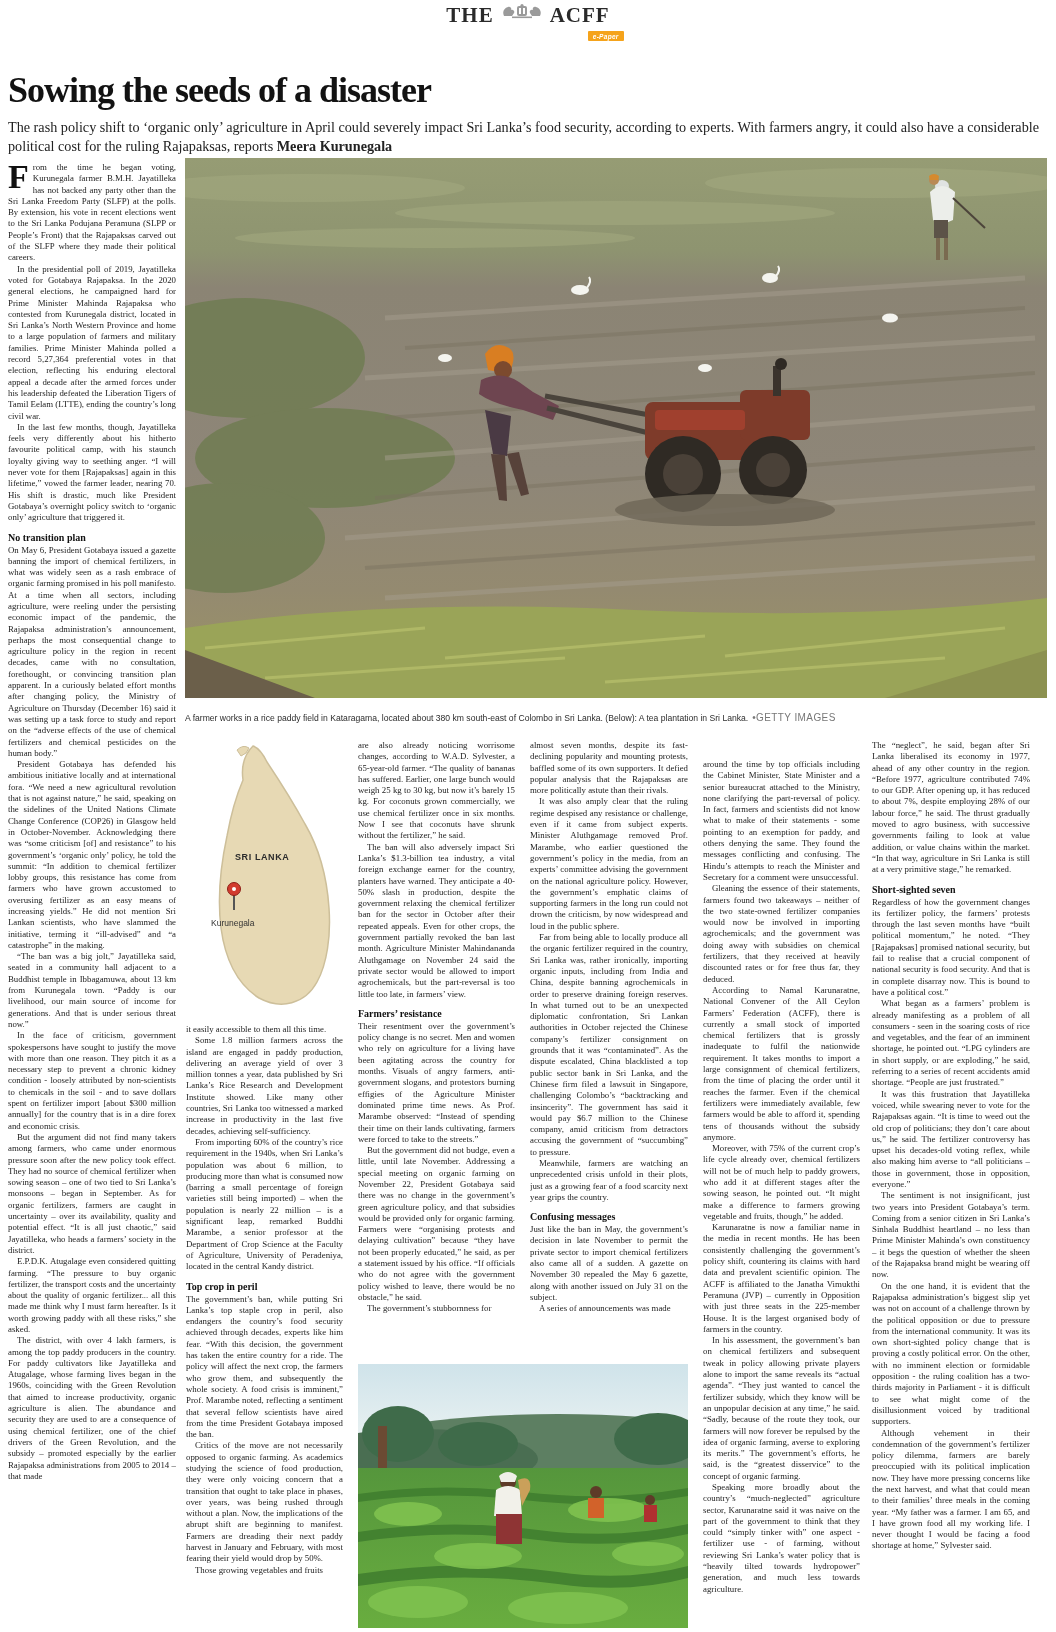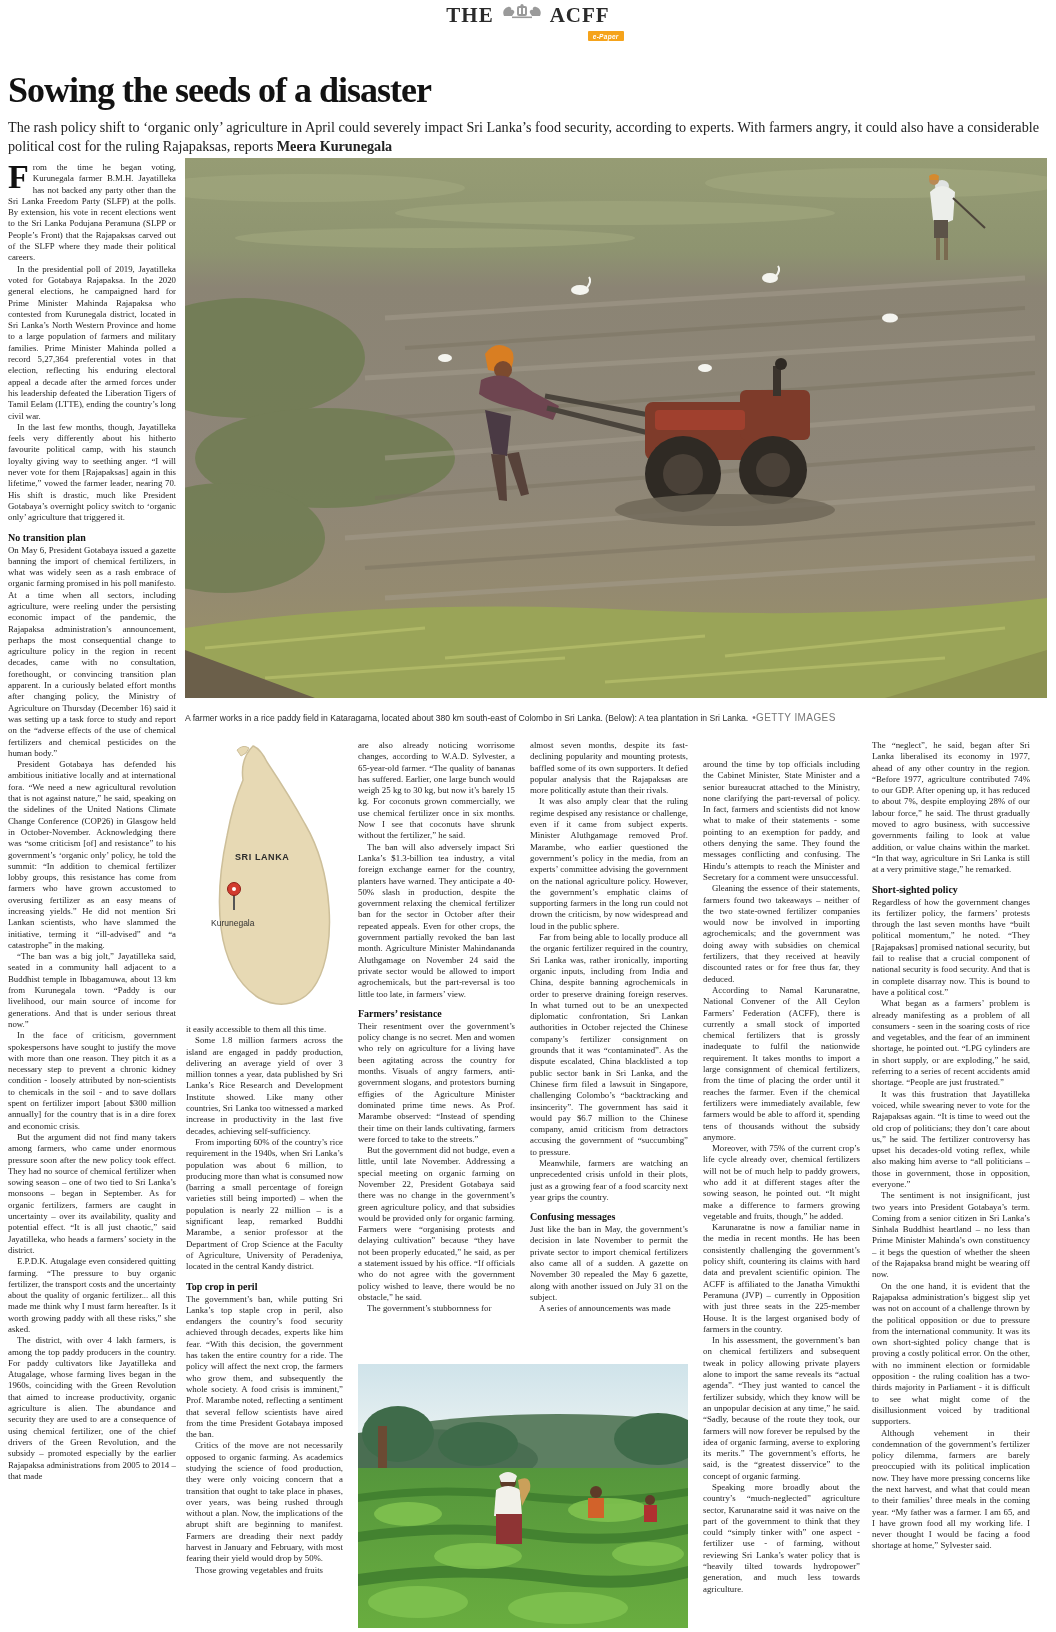--- a/index.html
+++ b/index.html
@@ -248,21 +248,21 @@
       <p class="para cont">around the time by top officials including the Cabinet Minister, State Minister and a senior bureaucrat attached to the Ministry, none clarifying the part-reversal of policy. In fact, farmers and scientists did not know what to make of their statements - some pointing to an exemption for paddy, and others denying the same. They found the messages conflicting and confusing. The Hindu’s attempts to reach the Minister and Secretary for a comment were unsuccessful.</p>
       <p class="para">Gleaning the essence of their statements, farmers found two takeaways – neither of the two state-owned fertilizer companies would now be involved in importing agrochemicals; and the government was doing away with subsidies on chemical fertilizers, that they received at heavily discounted rates or for free thus far, they deduced.</p>
       <p class="para">According to Namal Karunaratne, National Convener of the All Ceylon Farmers’ Federation (ACFF), there is currently a small stock of imported chemical fertilizers that is grossly inadequate to fulfil the nationwide requirement. It takes months to import a large consignment of chemical fertilizers, from the time of placing the order until it reaches the farmer. Even if the chemical fertilizers were immediately available, few farmers would be able to afford it, spending tens of thousands without the subsidy anymore.</p>
       <p class="para">Moreover, with 75% of the current crop’s life cycle already over, chemical fertilizers will not be of much help to paddy growers, who add it at different stages after the sowing season, he pointed out. “It might make a difference to farmers growing vegetable and fruits, though,” he added.</p>
       <p class="para">Karunaratne is now a familiar name in the media in recent months. He has been consistently challenging the government’s policy shift, countering its claims with hard data and prevalent scientific opinion. The ACFF is affiliated to the Janatha Vimukthi Peramuna (JVP) – currently in Opposition with just three seats in the 225-member House. It is the largest organised body of farmers in the country.</p>
       <p class="para">In his assessment, the government’s ban on chemical fertilizers and subsequent tweak in policy allowing private players alone to import the same reveals its “actual agenda”. “They just wanted to cancel the fertilizer subsidy, which they know will be an unpopular decision at any time,” he said. “Sadly, because of the route they took, our farmers will now forever be repulsed by the idea of organic farming, averse to exploring its merits.” The government’s efforts, he said, is the “greatest disservice” to the concept of organic farming.</p>
       <p class="para">Speaking more broadly about the country’s “much-neglected” agriculture sector, Karunaratne said it was naive on the part of the government to think that they could “simply tinker with” one aspect - fertilizer use - of farming, without reviewing Sri Lanka’s water policy that is “heavily tilted towards hydropower” generation, and much less towards agriculture.</p>
     </div>
   <div id="col6" class="col">
       <p class="para cont">The “neglect”, he said, began after Sri Lanka liberalised its economy in 1977, ahead of any other country in the region. “Before 1977, agriculture contributed 74% to our GDP. After opening up, it has reduced to about 7%, despite employing 28% of our labour force,” he said. The thrust gradually moved to agro business, with successive governments failing to look at value addition, or value chains within the market. “In that way, agriculture in Sri Lanka is still at a very primitive stage,” he remarked.</p>
-      <h3 class="sec-head">Short-sighted policy</h3>
+      <h3 class="sec-head">Short-sighted seven</h3>
       <p class="para cont">Regardless of how the government changes its fertilizer policy, the farmers’ protests through the last seven months have “built political momentum,” he noted. “They [Rajapaksas] promised national security, but fail to realise that a crucial component of national security is food security. And that is in complete disarray now. This is bound to have a political cost.”</p>
       <p class="para">What began as a farmers’ problem is already manifesting as a problem of all consumers - seen in the soaring costs of rice and vegetables, and the fear of an imminent shortage, he pointed out. “LPG cylinders are in short supply, or are exploding,” he said, referring to a series of recent accidents amid shortage. “People are just frustrated.”</p>
       <p class="para">It was this frustration that Jayatilleka voiced, while swearing never to vote for the Rajapaksas again. “It is time to weed out the old crop of politicians; they don’t care about us,” he said. The fertilizer controversy has upset his decades-old voting reflex, while also making him averse to “all politicians – those in government, those in opposition, everyone.”</p>
       <p class="para">The sentiment is not insignificant, just two years into President Gotabaya’s term. Coming from a senior citizen in Sri Lanka’s Sinhala Buddhist heartland – no less than Prime Minister Mahinda’s own constituency – it begs the question of whether the sheen of the Rajapaksa brand might be wearing off now.</p>
       <p class="para">On the one hand, it is evident that the Rajapaksa administration’s biggest slip yet was not on account of a challenge thrown by the political opposition or due to pressure from the international community. It was its own short-sighted policy change that is proving a costly political error. On the other, with no imminent election or formidable opposition - the ruling coalition has a two-thirds majority in Parliament - it is difficult to see what might come of the disillusionment voiced by traditional supporters.</p>
       <p class="para">Although vehement in their condemnation of the government’s fertilizer policy dilemma, farmers are barely preoccupied with its political implication now. They have more pressing concerns like the next harvest, and what that could mean to their families’ three meals in the coming year. “My father was a farmer. I am 65, and I have grown food all my working life. I never thought I would be facing a food shortage at home,” Sylvester said.</p>
     </div>
 
   <div id="tea-photo" class="photo">
     <svg viewBox="0 0 330 264" preserveAspectRatio="none">

